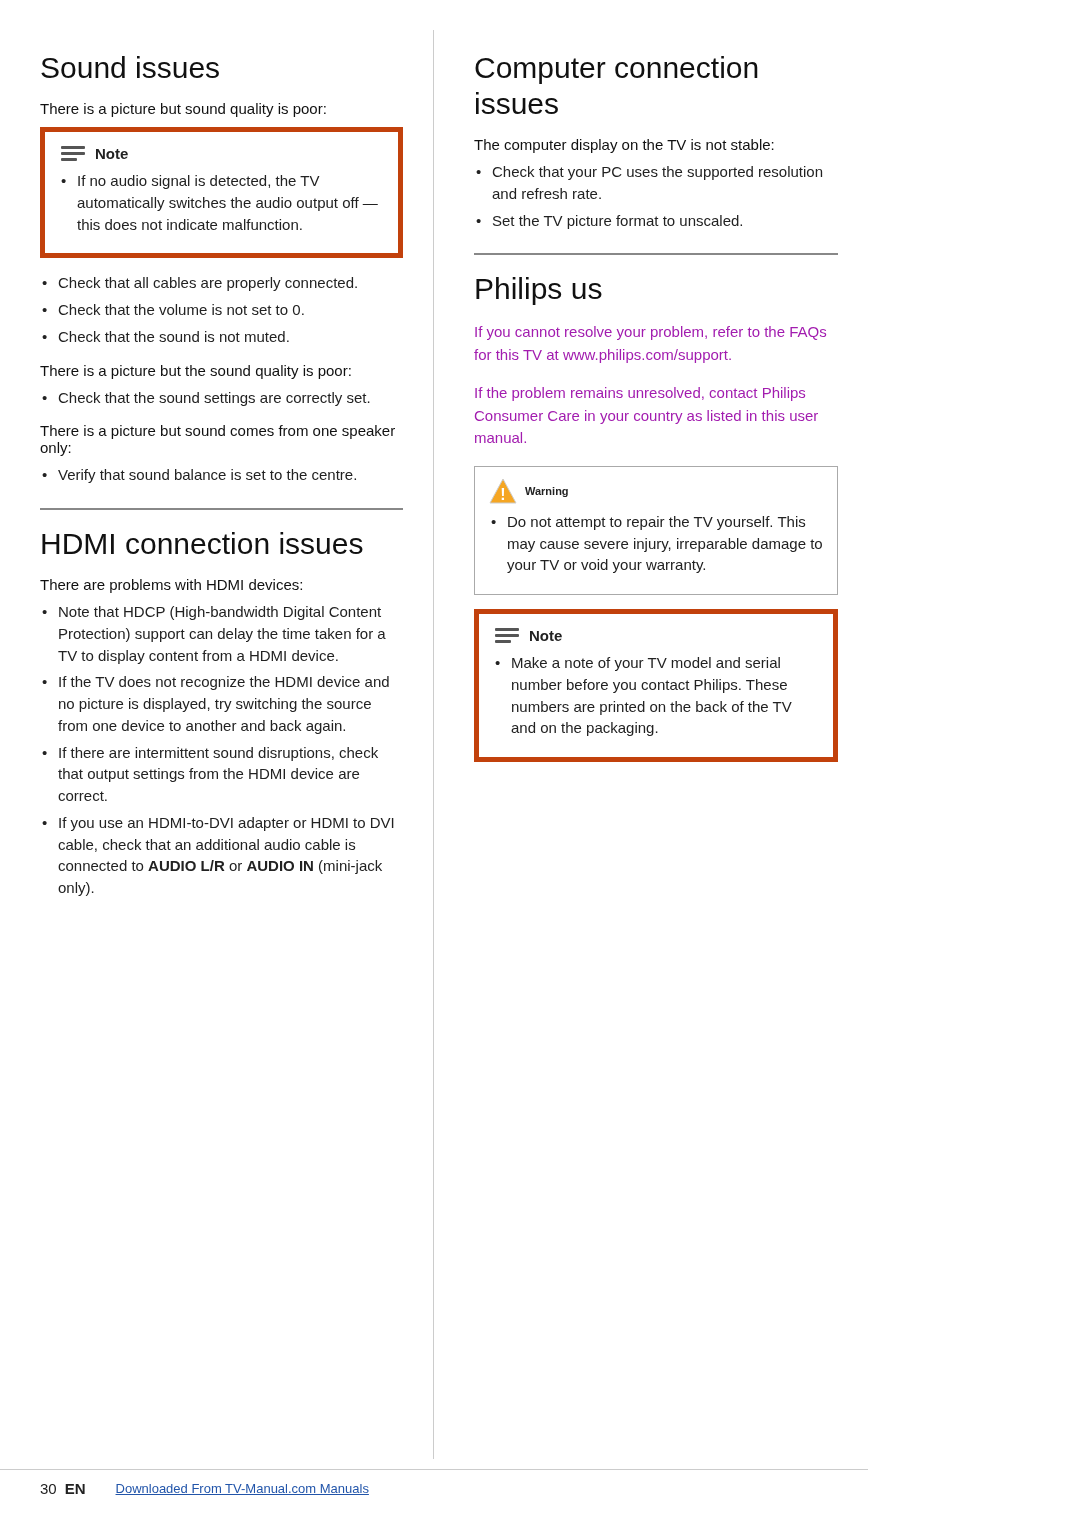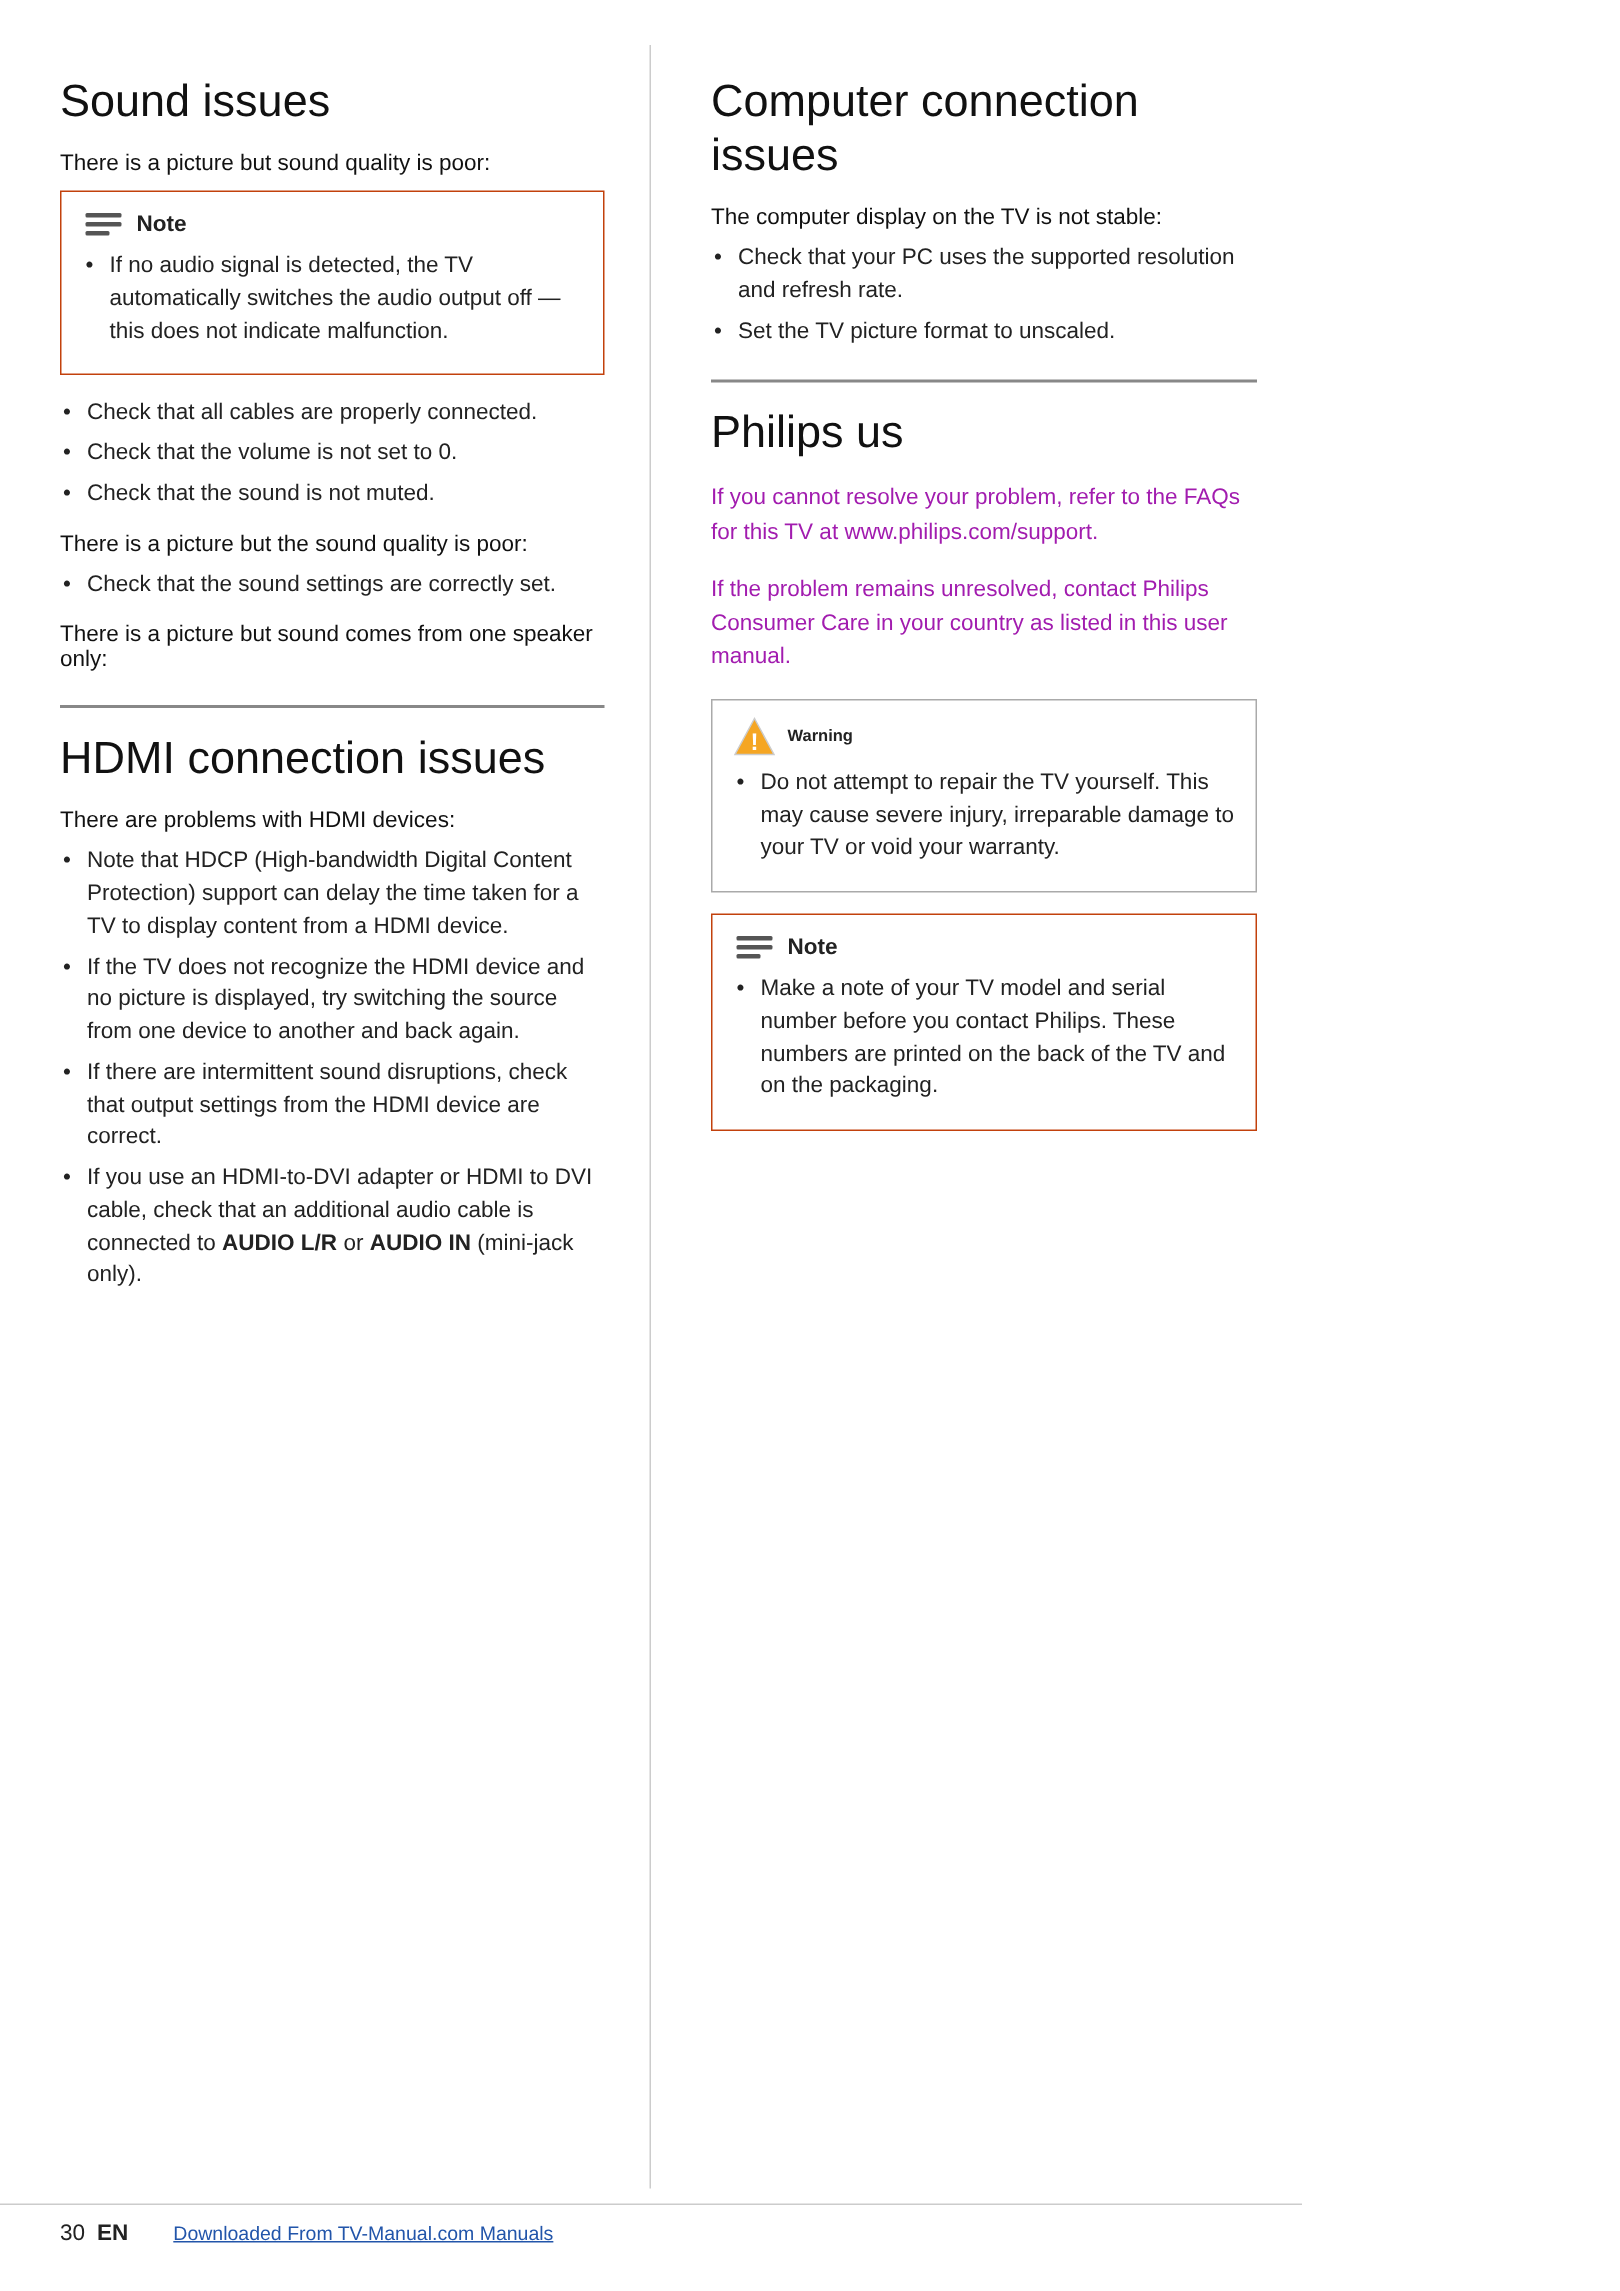--- a/index.html
+++ b/index.html
@@ -45,21 +45,21 @@
       color: #111;
       margin-bottom: 8px;
       margin-top: 14px;
     }
     .section-divider {
       border: none;
       border-top: 2px solid #888;
       margin: 22px 0 16px 0;
     }
     .note-box {
-      border: 1px solid #c2410c;
+      border: 5px solid #c2410c;
       padding: 10px 14px;
       margin: 10px 0 14px 0;
       background: #fff;
     }
     .note-box .note-header {
       display: flex;
       align-items: center;
       margin-bottom: 6px;
     }
     .note-icon {
@@ -198,20 +198,23 @@
       </ul>
 
       <h3 class="sub-heading">There is a picture but the sound quality is poor:</h3>
 
       <ul class="bullet-list">
         <li><span>Check that the sound settings are correctly set.</span></li>
       </ul>
 
       <h3 class="sub-heading">There is a picture but sound comes from one speaker only:</h3>
 
+      <ul class="bullet-list">
+        <li><span>Verify that sound balance is set to the centre.</span></li>
+      </ul>
 
       <hr class="section-divider">
 
       <h2 class="section-title">HDMI connection issues</h2>
 
       <h3 class="sub-heading">There are problems with HDMI devices:</h3>
 
       <ul class="bullet-list">
         <li><span>Note that HDCP (High-bandwidth Digital Content Protection) support can delay the time taken for a TV to display content from a HDMI device.</span></li>
         <li><span>If the TV does not recognize the HDMI device and no picture is displayed, try switching the source from one device to another and back again.</span></li>

